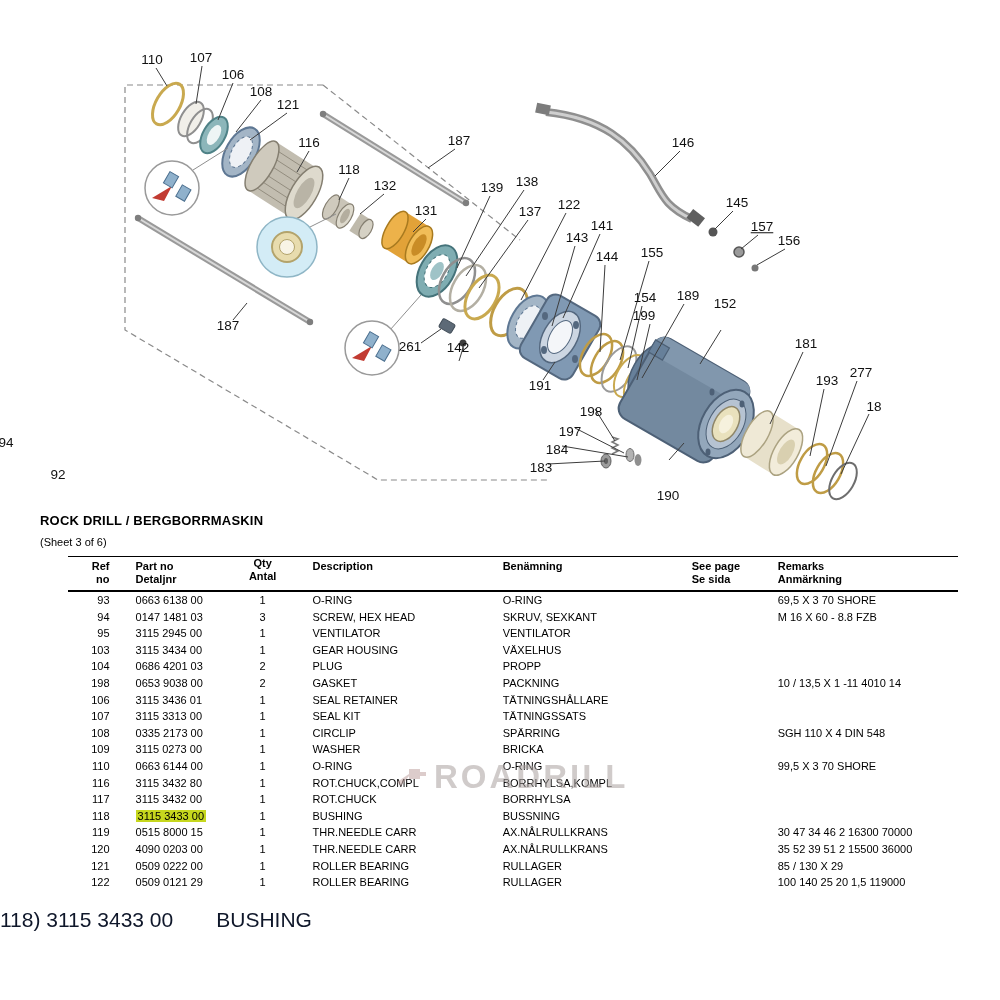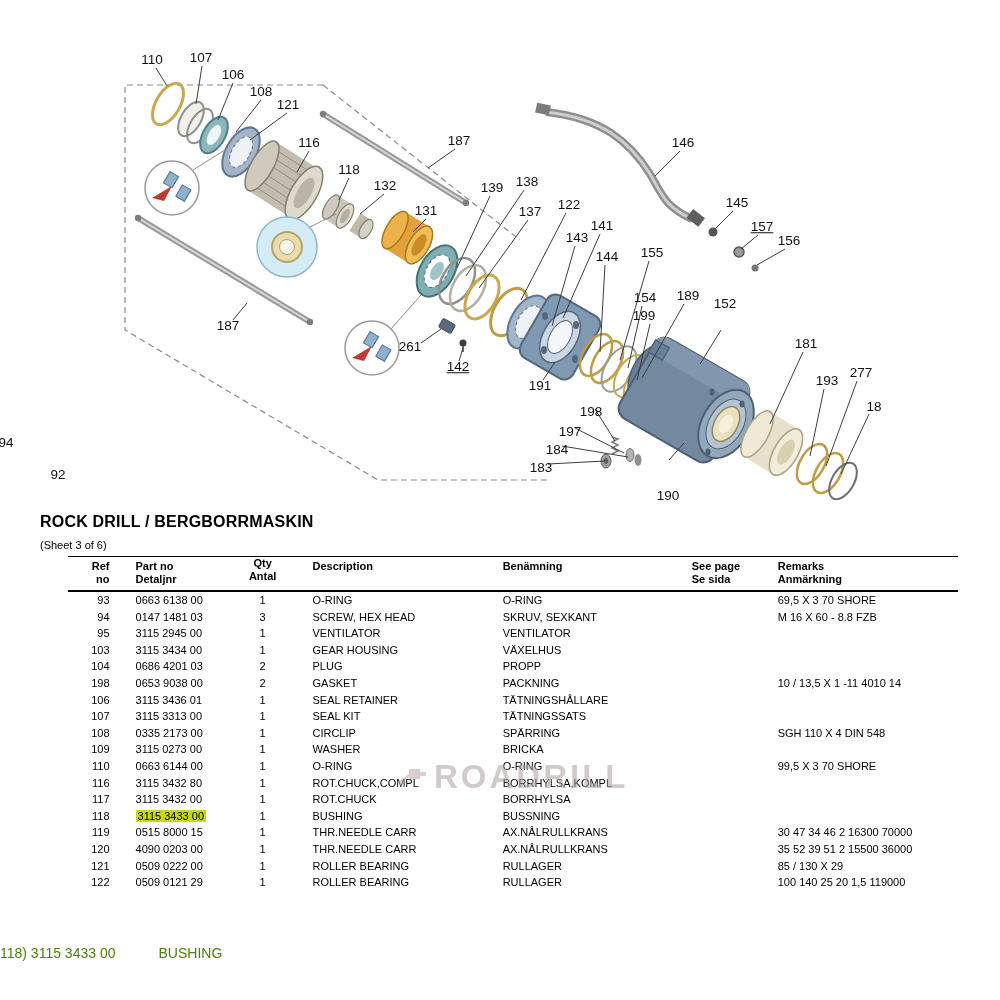--- a/index.html
+++ b/index.html
@@ -10,21 +10,21 @@
   }
   
   .diagram{position:absolute;left:0;top:0;width:1000px;height:505px}
   .diagram svg{position:absolute;left:0;top:0}
   .callout{
     position:absolute;transform:translate(-50%,-50%);
     font-size:13.5px;color:#111;white-space:nowrap;line-height:1;
   }
   
   .title-block{position:absolute;left:40px;top:513px}
-  .page-title{font-size:16px;font-weight:bold;letter-spacing:.2px}
+  .page-title{font-size:13px;font-weight:bold;letter-spacing:.2px}
   .sheet{font-size:11px;margin-top:8px}
   
   .table-wrap{position:absolute;left:68px;top:556px;width:890px}
   table{border-collapse:collapse;width:100%;table-layout:fixed}
   col.w-ref{width:47px}col.w-part{width:118px}col.w-qty{width:55px}
   col.w-desc{width:190px}col.w-ben{width:187px}col.w-page{width:85px}col.w-rem{width:198px}
   thead tr{border-top:1px solid #000;border-bottom:2px solid #000}
   th{font-size:11px;font-weight:bold;vertical-align:top;padding:3px 0 4px 0;line-height:13px;text-align:left}
   td{font-size:11px;height:16.6px;line-height:16.6px;white-space:nowrap;overflow:hidden}
   .c-ref{text-align:right;padding-right:6px}
@@ -38,21 +38,21 @@
   
   .watermark{
     position:absolute;left:394px;top:758px;display:flex;align-items:center;gap:6px;
     opacity:.55;pointer-events:none;
   }
   .wm-text{
     font-size:33px;font-weight:800;letter-spacing:3px;color:#aaa2a0;
     text-shadow:0 0 1px #ffffff;
   }
   
-  .footer{position:absolute;left:0px;top:945px;font-size:14px;color:#4d7c0f;white-space:nowrap}
+  .footer{position:absolute;left:0px;top:908px;font-size:21px;color:#0f172a;white-space:nowrap}
   .footer .desc{margin-left:43px}
 </style>
 </head>
 <body>
 
 <div class="diagram">
   <svg width="1000" height="505" viewBox="0 0 1000 505">
 
     <g fill="none" stroke="#8a8a8a" stroke-width="1.2" stroke-dasharray="6 4">
       <path d="M323 85 L125 85 L125 330 L378 480 L548 480"></path>
@@ -290,21 +290,21 @@
       <span class="callout" style="left: 789px; top: 241px;">156</span>
       <span class="callout" style="left: 645px; top: 298px;">154</span>
       <span class="callout" style="left: 688px; top: 296px;">189</span>
       <span class="callout" style="left: 616px; top: 316px; margin-left: 28px;">199</span>
       <span class="callout" style="left: 725px; top: 304px;">152</span>
       <span class="callout" style="left: 806px; top: 344px;">181</span>
       <span class="callout" style="left: 827px; top: 381px;">193</span>
       <span class="callout" style="left: 861px; top: 373px;">277</span>
       <span class="callout" style="left: 874px; top: 407px;">18</span>
       <span class="callout" style="left: 410px; top: 347px;">261</span>
-      <span class="callout" style="left: 458px; top: 367px; text-decoration: underline;">142</span>
+      <span class="callout" style="left: 458px; top: 348px;">142</span>
       <span class="callout" style="left: 540px; top: 386px;">191</span>
       <span class="callout" style="left: 591px; top: 412px;">198</span>
       <span class="callout" style="left: 570px; top: 432px;">197</span>
       <span class="callout" style="left: 557px; top: 450px;">184</span>
       <span class="callout" style="left: 541px; top: 468px;">183</span>
       <span class="callout" style="left: 668px; top: 466px; margin-top: 30px;">190</span>
       <span class="callout" style="left: 228px; top: 326px;">187</span>
       <span class="callout" style="left: 58px; top: 475px;">92</span>
       <span class="callout" style="left: 6px; top: 443px;">94</span>
     </div>

